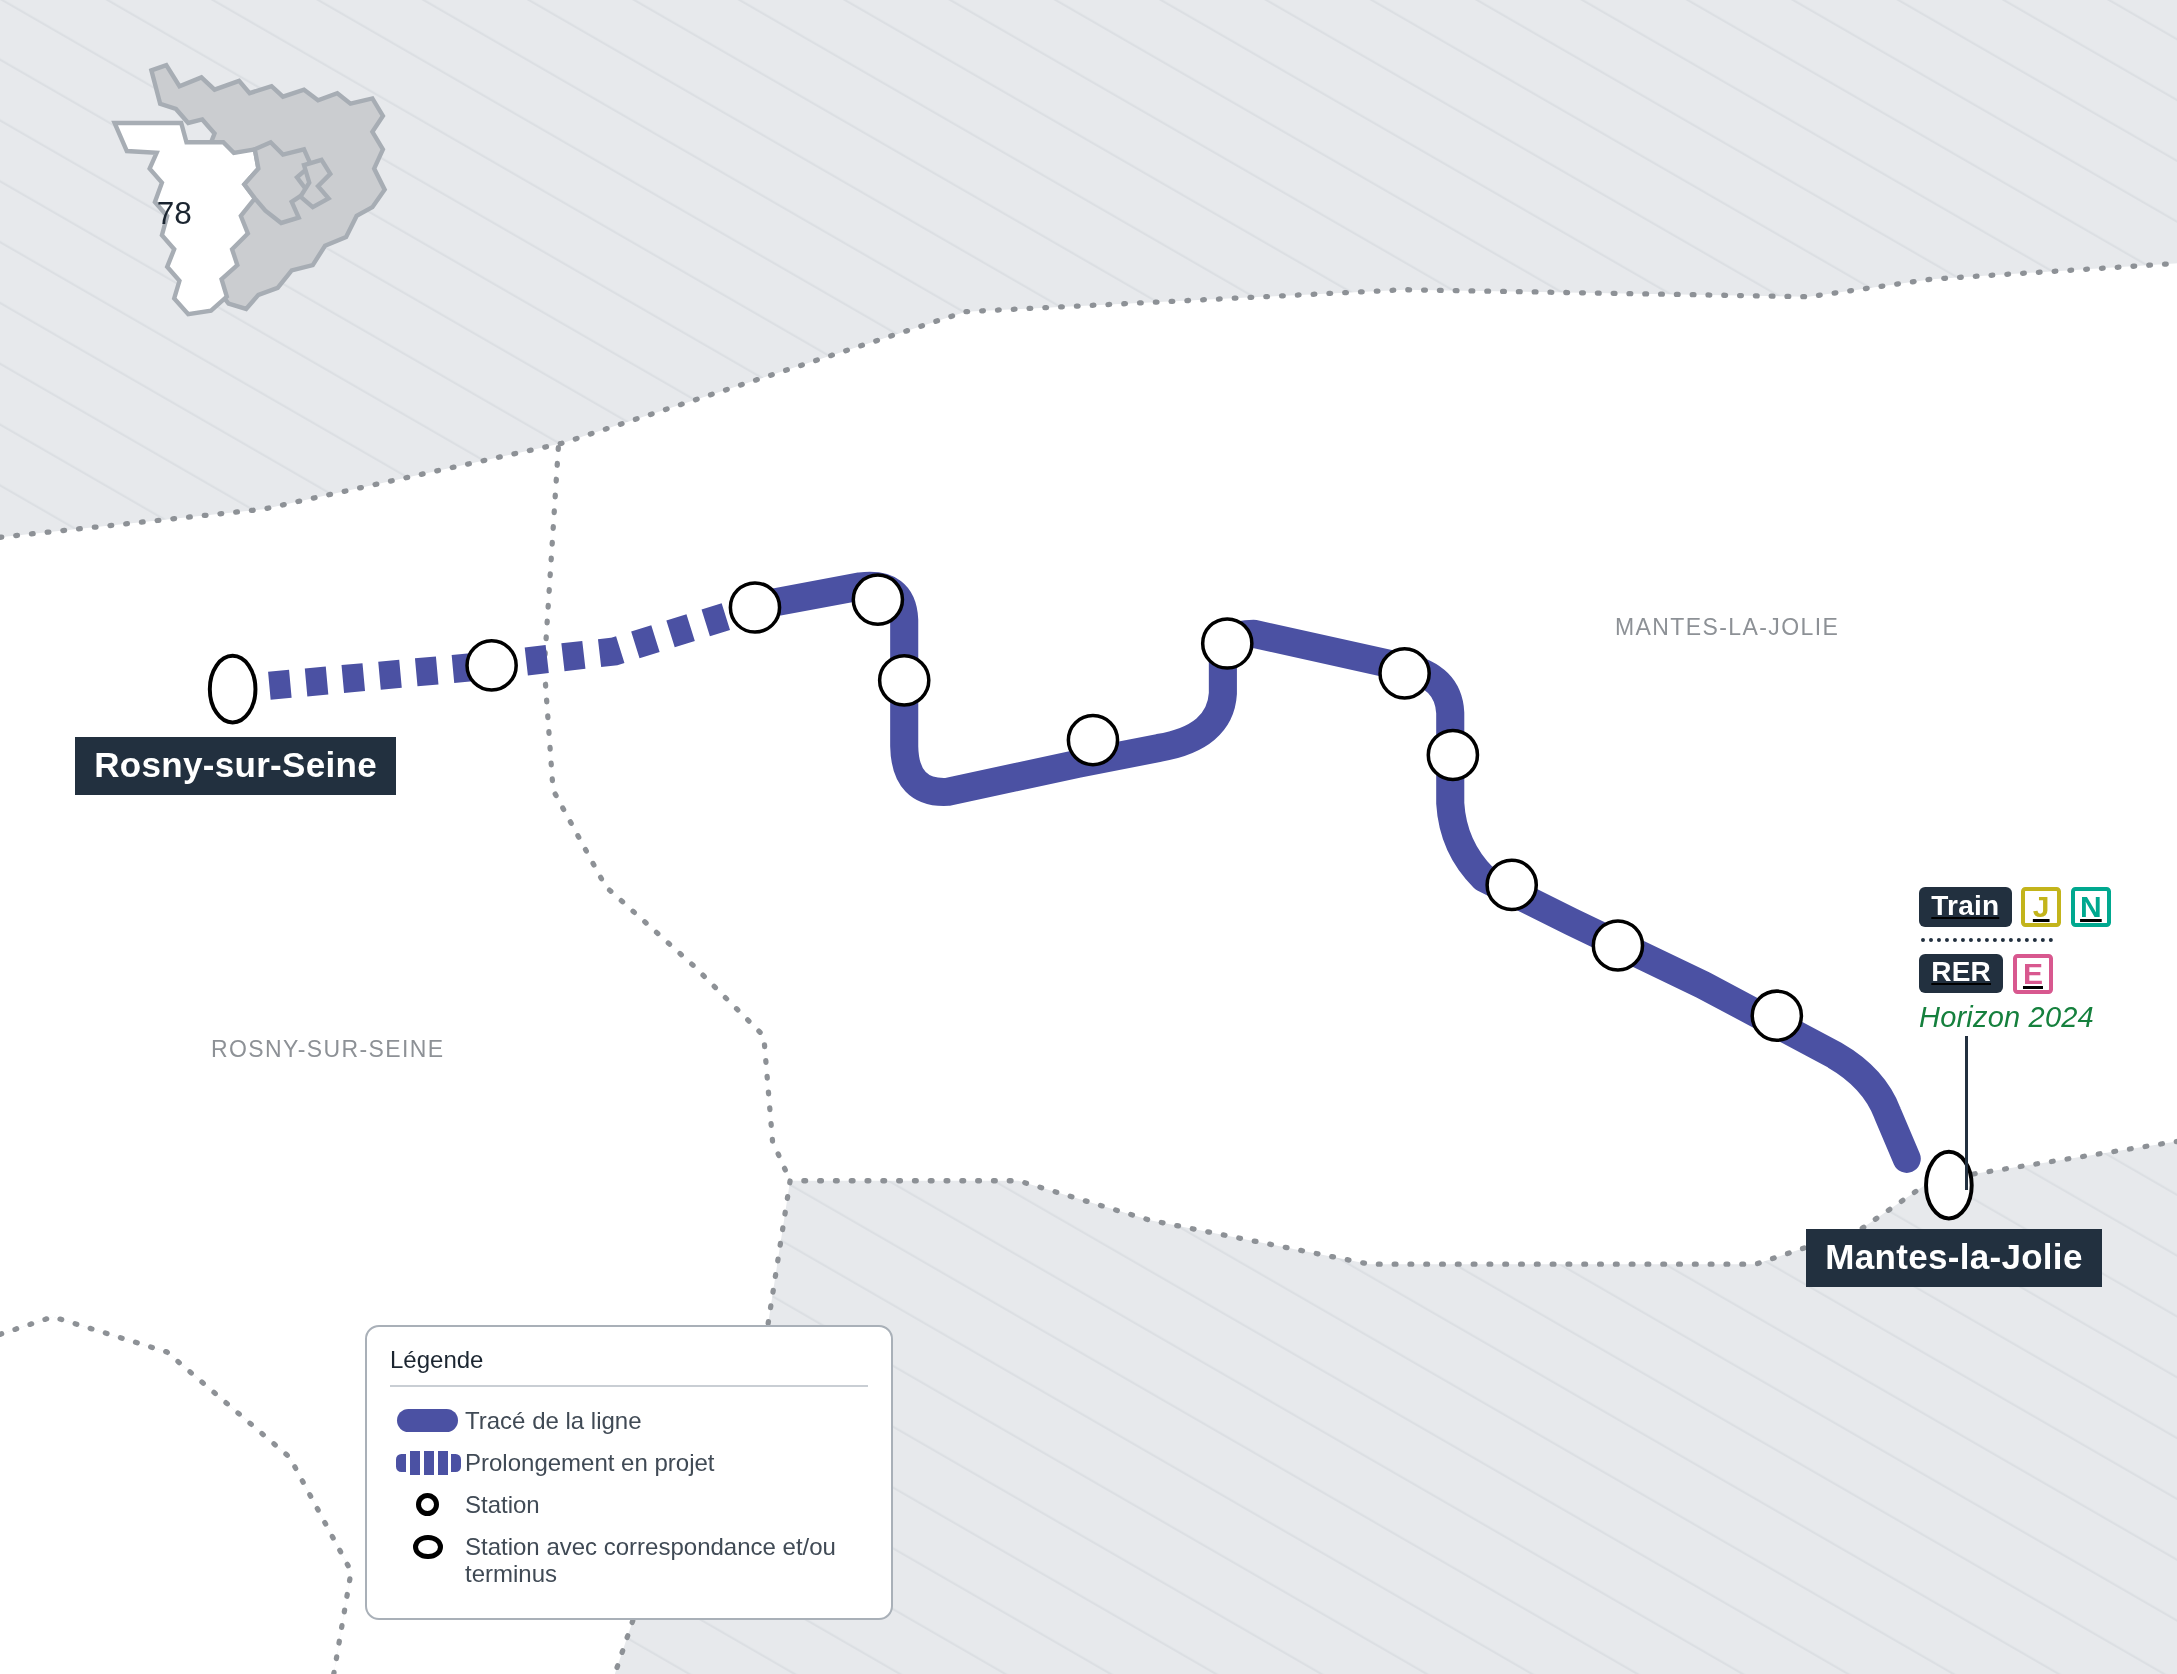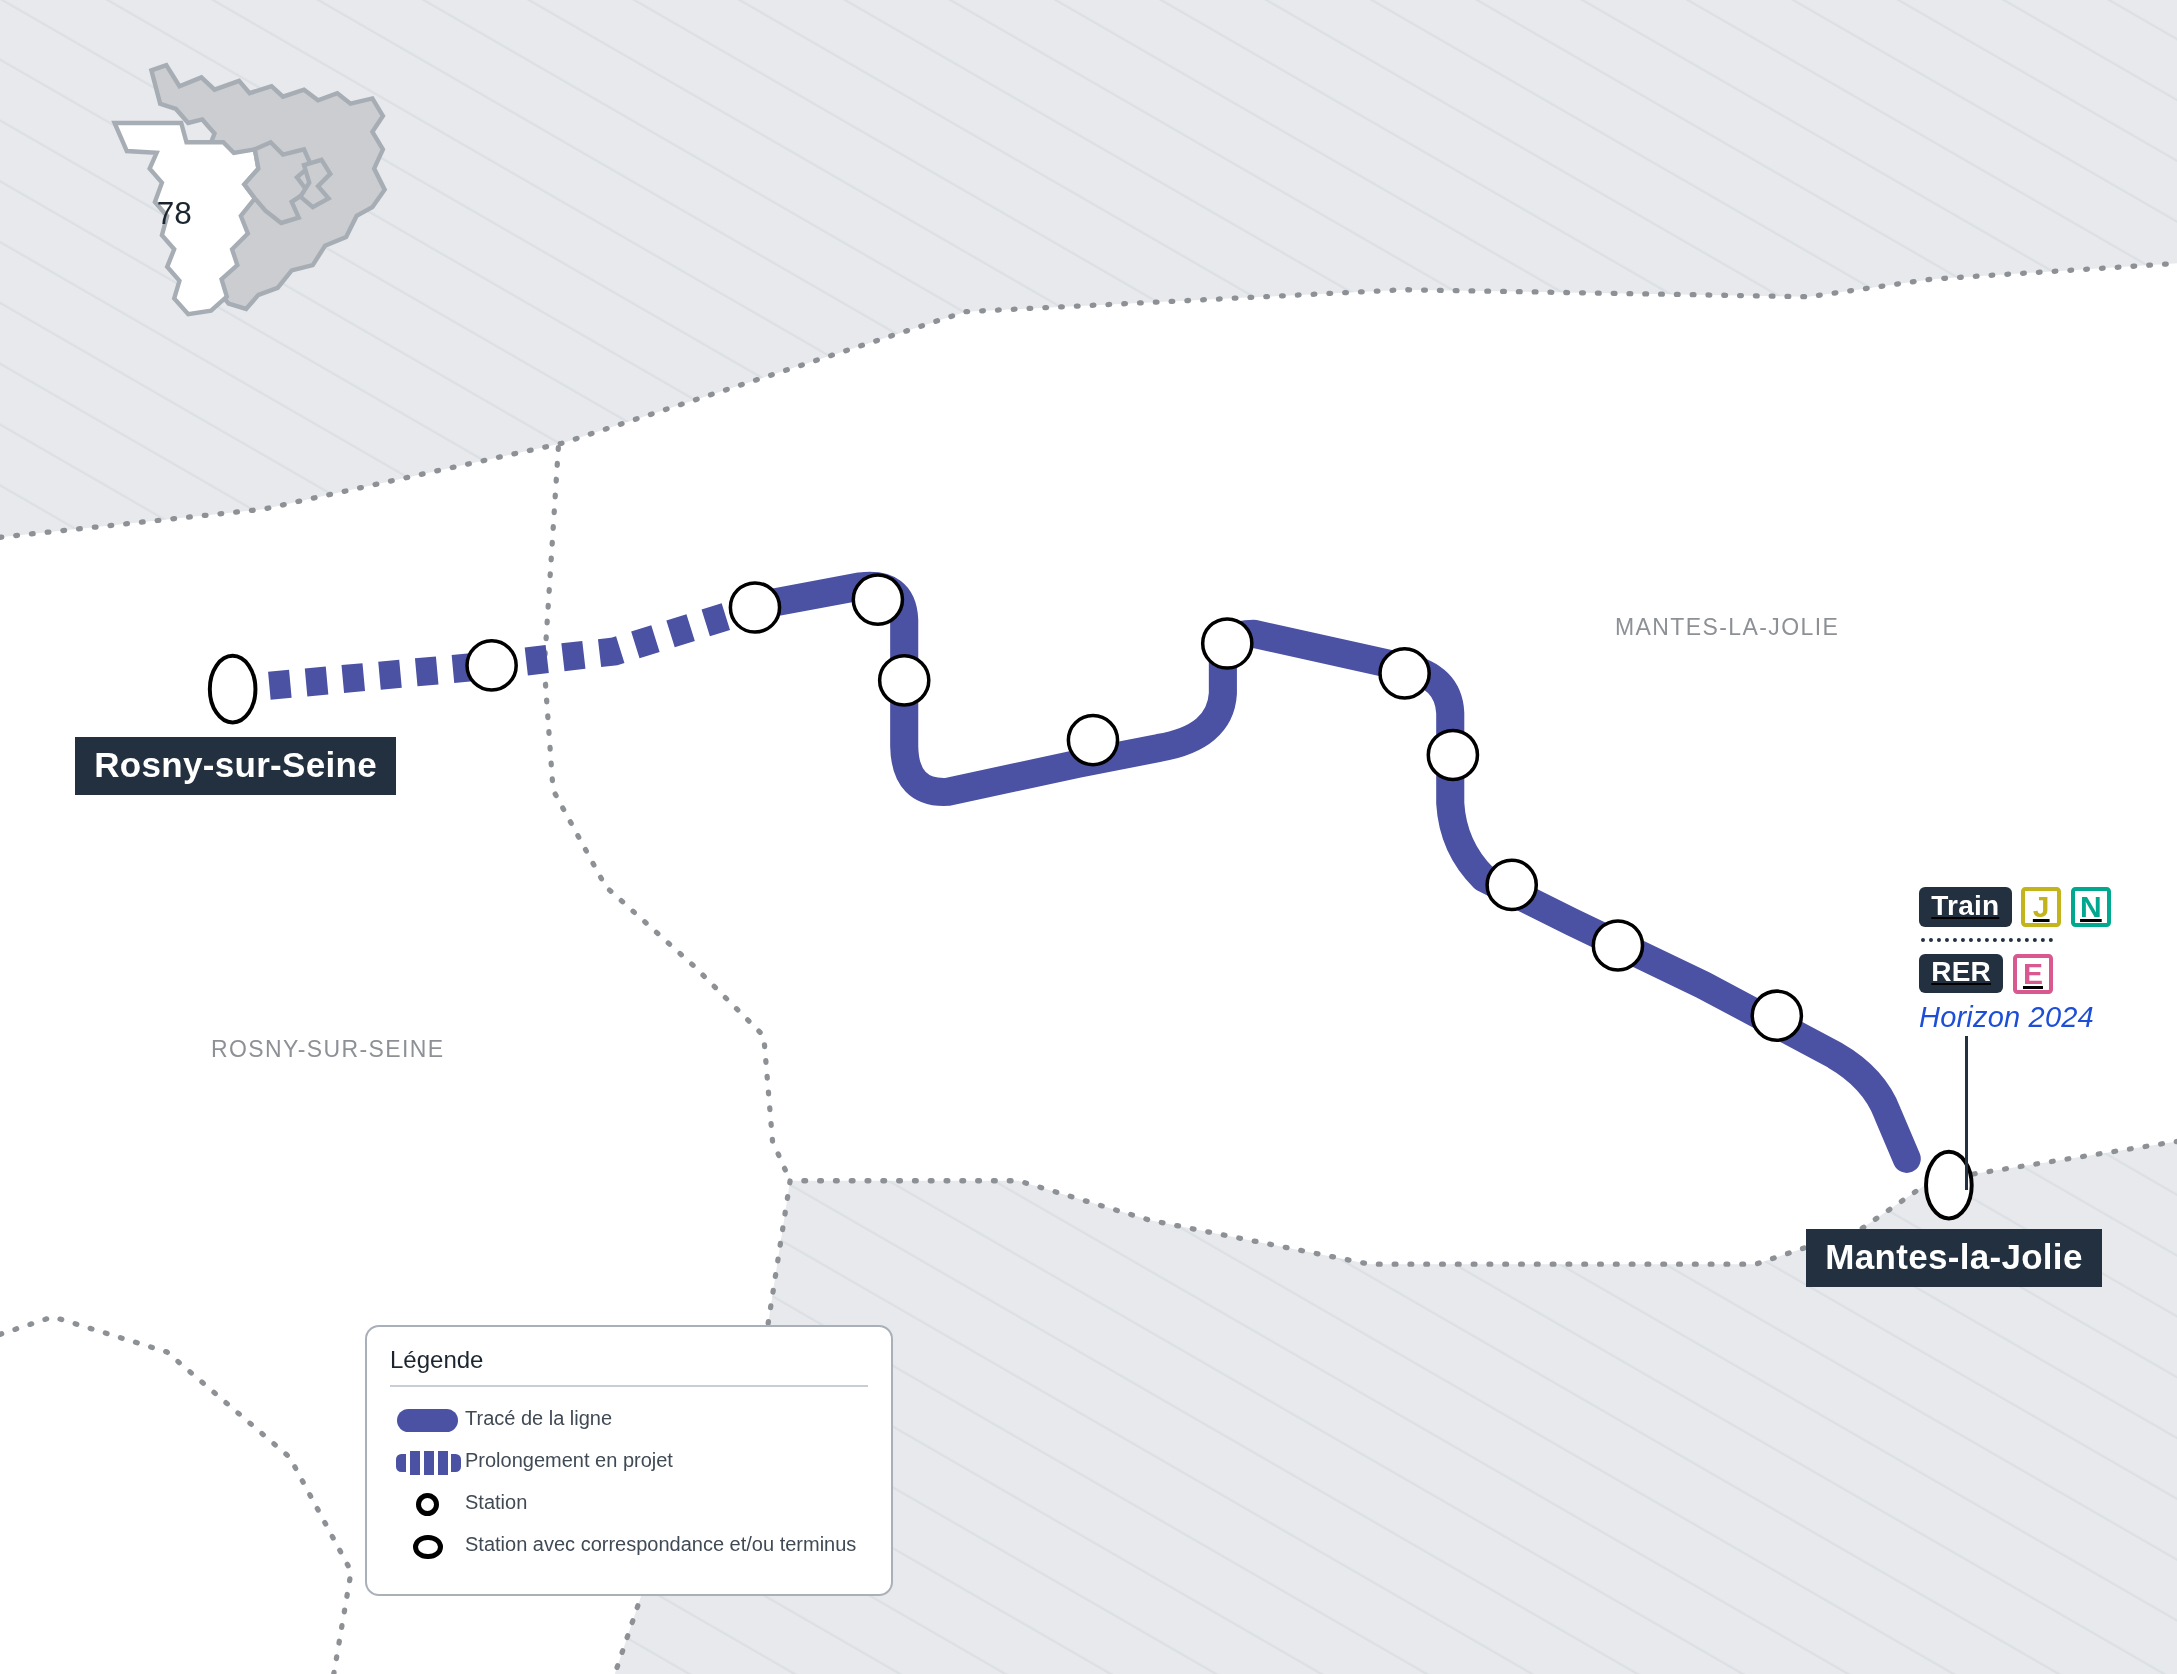--- a/index.html
+++ b/index.html
@@ -69,21 +69,21 @@
     box-sizing:border-box;
   }
   .mode-sep{
     width:132px;height:0;
     border-top:4.4px dotted #22303f;
     margin:11.4px 0 11.4px 1.8px;
   }
   #horizon-note{
     font-style:italic;
     font-size:29px;
-    color:#1d4ed8;
+    color:#15803d;
     margin-top:7px;
     letter-spacing:0.2px;
   }
   #transit-leader{
     position:absolute;left:1965px;top:1036px;
     width:2.6px;height:154px;background:#22303f;
   }
 
   
   #legend-box{
@@ -92,21 +92,21 @@
     background:#ffffff;
     border:2.6px solid #a9b0b8;
     border-radius:14px;
     padding:19.3px 23px 23px 23px;
     box-sizing:border-box;
   }
   #legend-title{font-size:24px;color:#1b2530;margin-bottom:10.5px;}
   #legend-rule{height:2.6px;background:#c9ced4;margin-bottom:16px;}
   .legend-row{display:flex;align-items:flex-start;margin-bottom:7px;}
   .legend-swatch{width:75px;flex:0 0 75px;display:flex;align-items:center;justify-content:center;height:35px;}
-  .legend-text{font-size:20px;color:#404a55;line-height:1.15;padding-top:3.5px;}
+  .legend-text{font-size:24px;color:#404a55;line-height:1.15;padding-top:3.5px;}
   .sw-solid{width:61px;height:23px;border-radius:11.4px;background:#4b51a3;}
   .sw-dash{width:63px;height:24.6px;position:relative;}
   .sw-dash i{position:absolute;top:0;width:9.7px;height:24.6px;background:#4b51a3;display:block;}
   .sw-station{width:23px;height:23px;border:5.3px solid #000;border-radius:50%;background:#fff;box-sizing:border-box;}
   .sw-terminus{width:30px;height:24.6px;border:5.3px solid #000;border-radius:50%;background:#fff;box-sizing:border-box;}
 </style>
 </head>
 <body>
 
 <div id="map-root">

